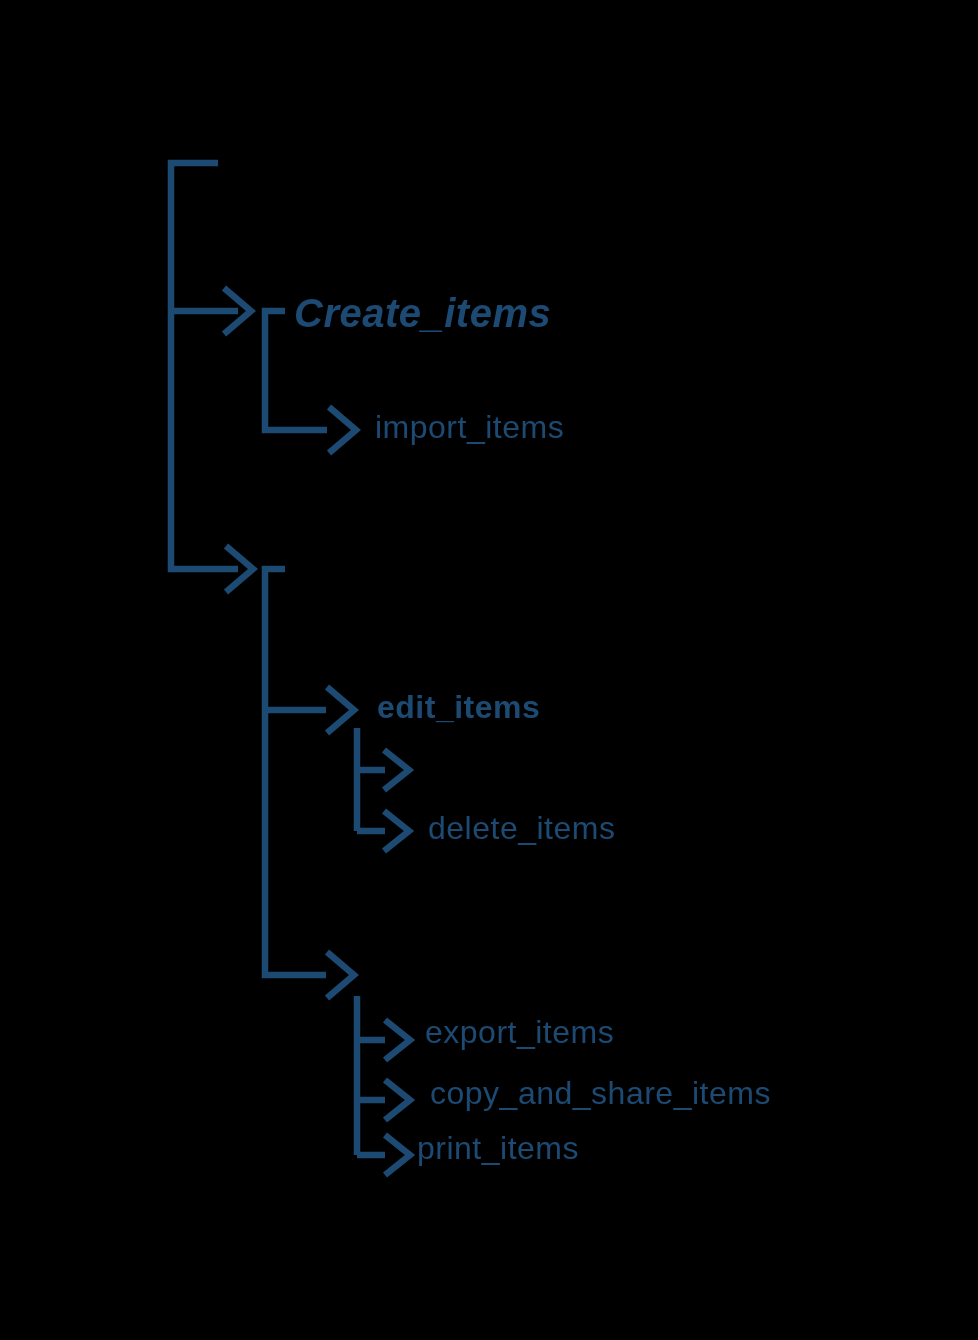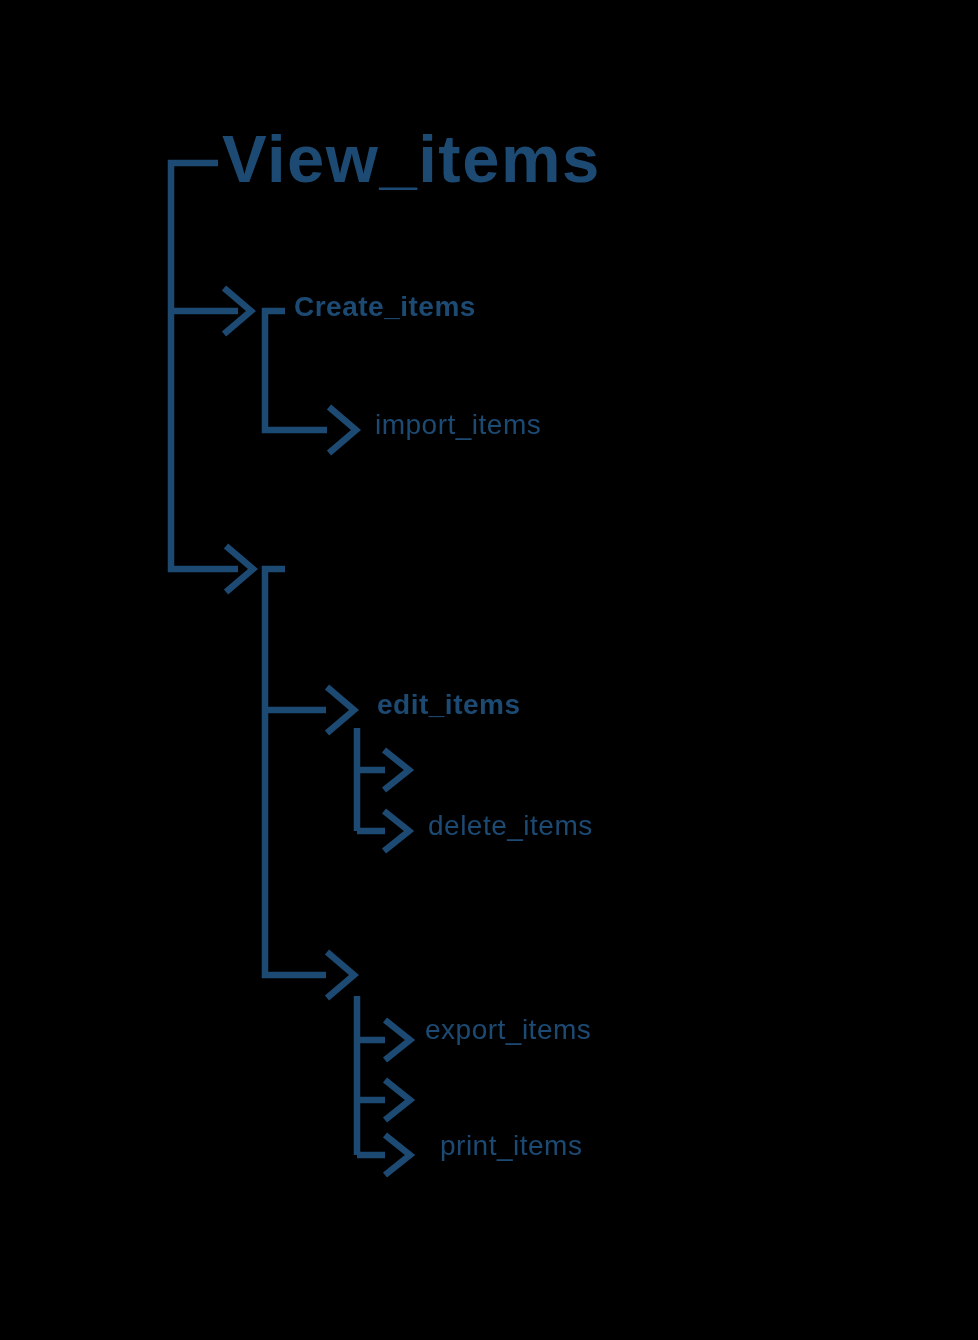--- a/index.html
+++ b/index.html
@@ -27,26 +27,27 @@
     line-height: 1;
     white-space: nowrap;
     color: var(--accent, #1d4a73);
   }
   .root-label {
     font-size: 67px;
     font-weight: 800;
     letter-spacing: 1.5px;
   }
   .group-label {
-    font-size: 28px;
+    font-size: 40px;
     font-weight: 700;
     letter-spacing: 0.5px;
+    font-style: italic;
   }
   .item-label {
-    font-size: 28px;
+    font-size: 32px;
     font-weight: 400;
     letter-spacing: 0.5px;
   }
 </style>
 </head>
 <body style="background: rgb(0, 0, 0);">
 
 <div class="stage">
 
   <svg class="connectors" width="978" height="1340" viewBox="0 0 978 1340">
@@ -78,31 +79,31 @@
       <path d="M 357 996 L 357 1155"></path>
       <path d="M 357 1040 H 385"></path>
       <path d="M 385 1020 L 410 1040 L 385 1060"></path>
       <path d="M 357 1100 H 385"></path>
       <path d="M 385 1080 L 410 1100 L 385 1120"></path>
       <path d="M 357 1155 H 385"></path>
       <path d="M 385 1135 L 410 1155 L 385 1175"></path>
     </g>
   </svg>
 
-  <div class="label root-label" style="left:222px; top:125px;">View_items</div>
 
   <div class="label group-label" style="left:294px; top:293px;">Create_items</div>
 
   <div class="label item-label" style="left:375px; top:411px;">import_items</div>
 
 
   <div class="label item-label" style="left:377px; top:691px;font-weight:bold;">edit_items</div>
 
 
   <div class="label item-label" style="left:428px; top:812px;">delete_items</div>
 
 
   <div class="label item-label" style="left:425px; top:1016px;text-align:center;">export_items</div>
 
+  <div class="label item-label" style="left:430px; top:1077px;">copy_and_share_items</div>
 
-  <div class="label item-label" style="left:440px; top:1132px;">print_items</div>
+  <div class="label item-label" style="left:417px; top:1132px;">print_items</div>
 
 </div>
 
 </body></html>

